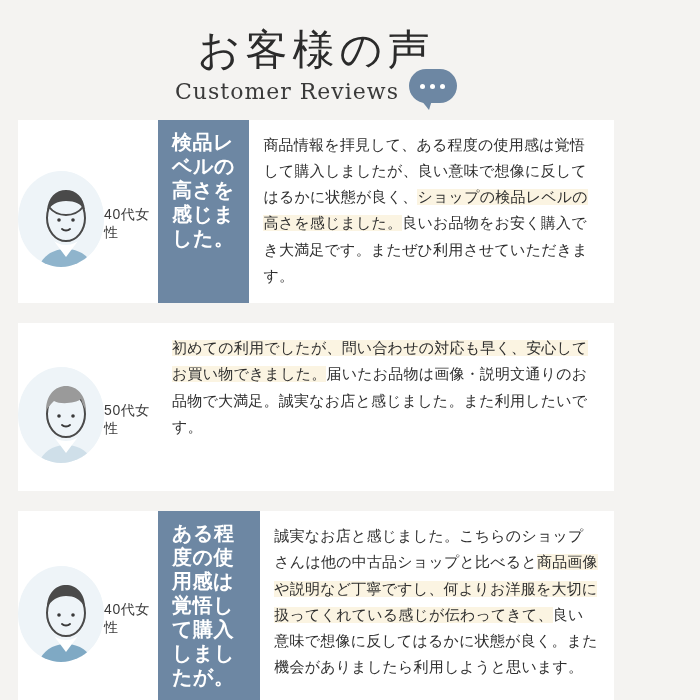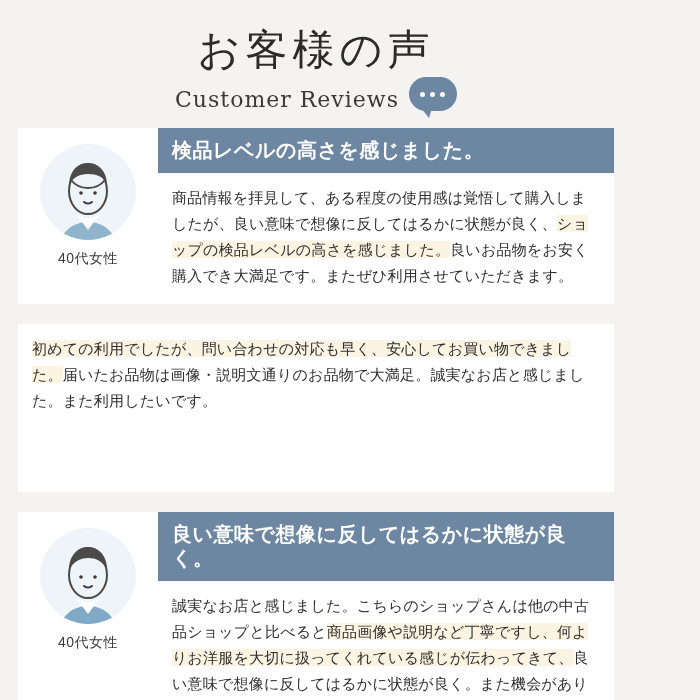--- a/index.html
+++ b/index.html
@@ -34,21 +34,21 @@
     font-size: 42px;
     letter-spacing: 5px;
     color: #2b2b2b;
     line-height: 1.25;
     font-weight: 400;
   }
   .header-sub-wrap {
     display: flex;
     align-items: center;
     justify-content: center;
-    margin-top: 10px;
+    margin-top: 2px;
     gap: 10px;
   }
   .header-subtitle {
     font-family: "DejaVu Serif", "Liberation Serif", serif;
     font-size: 22px;
     letter-spacing: 1px;
     color: #3a3a3a;
     font-weight: 400;
   }
   .bubble {
@@ -93,21 +93,21 @@
     display: flex;
     background: #ffffff;
     min-height: 168px;
     box-shadow: 0 0 0 0 rgba(0,0,0,0);
   }
   .card-left {
     width: 140px;
     flex: 0 0 140px;
     background: #ffffff;
     display: flex;
-    flex-direction: column;
+    flex-direction: row;
     align-items: center;
     justify-content: flex-start;
     padding-top: 16px;
   }
   .avatar {
     width: 96px;
     height: 96px;
     border-radius: 50%;
     background: #eef4f8;
     overflow: hidden;
@@ -117,37 +117,38 @@
   .avatar svg { display: block; }
   .avatar-label {
     margin-top: 10px;
     font-size: 14px;
     color: #3b3b3b;
     letter-spacing: 0.5px;
   }
   .card-right {
     flex: 1 1 auto;
     display: flex;
-    flex-direction: column;
+    flex-direction: row;
   }
   .card-heading {
     background: #6d87a3;
     color: #ffffff;
     font-size: 20px;
     font-weight: bold;
     letter-spacing: 0.5px;
     padding: 10px 14px 11px 14px;
     line-height: 1.2;
   }
   .card-body {
     padding: 12px 16px 14px 14px;
     font-size: 15px;
     line-height: 1.75;
     color: #2f2f2f;
     letter-spacing: 0.2px;
+    font-family: Liberation Serif, serif;
   }
   .hl {
     background: #fbf4e2;
   }
 </style>
 </head>
 <body>
 
 <div class="page">
 
@@ -184,20 +185,35 @@
       </div>
       <div class="card-right">
         <div class="card-heading">検品レベルの高さを感じました。</div>
         <div class="card-body">
           <span>商品情報を拝見して、ある程度の使用感は覚悟して購入しましたが、良い意味で想像に反してはるかに状態が良く、</span><span class="hl">ショップの検品レベルの高さを感じました。</span><span>良いお品物をお安く購入でき大満足です。またぜひ利用させていただきます。</span>
         </div>
       </div>
     </div>
 
     <div class="review-card">
+      <div class="card-left">
+        <div class="avatar">
+          <svg width="96" height="96" viewBox="0 0 96 96">
+            <circle cx="48" cy="48" r="48" fill="#eef4f8"></circle>
+            <path d="M48 78c14 0 24 8 27 18H21c3-10 13-18 27-18z" fill="#cfdfe9"></path>
+            <path d="M48 74c-7 0-12-4-12-4l12 16 12-16s-5 4-12 4z" fill="#ffffff"></path>
+            <ellipse cx="48" cy="47" rx="19" ry="23" fill="none" stroke="#4a4a4a" stroke-width="2"></ellipse>
+            <path d="M28 44c0-16 9-25 20-25s20 9 20 25c-2-4-4-8-5-12-5 4-20 6-27 2-3 3-6 6-8 10z" fill="#9a9a9a"></path>
+            <circle cx="41" cy="49" r="1.8" fill="#3a3a3a"></circle>
+            <circle cx="55" cy="49" r="1.8" fill="#3a3a3a"></circle>
+            <path d="M44 58c2 2 6 2 8 0" fill="none" stroke="#3a3a3a" stroke-width="1.8" stroke-linecap="round"></path>
+          </svg>
+        </div>
+        <div class="avatar-label">50代女性</div>
+      </div>
       <div class="card-right">
         <div class="card-body">
           <span class="hl">初めての利用でしたが、問い合わせの対応も早く、安心してお買い物できました。</span><span>届いたお品物は画像・説明文通りのお品物で大満足。誠実なお店と感じました。また利用したいです。</span>
         </div>
       </div>
     </div>
 
     <div class="review-card">
       <div class="card-left">
         <div class="avatar">
@@ -208,21 +224,21 @@
             <ellipse cx="48" cy="47" rx="19" ry="23" fill="none" stroke="#4a4a4a" stroke-width="2"></ellipse>
             <path d="M29 42c0-15 9-23 19-23s19 8 19 22c-5-8-11-11-19-11s-15 4-19 12z" fill="#4a4a4a"></path>
             <circle cx="41" cy="49" r="1.8" fill="#3a3a3a"></circle>
             <circle cx="55" cy="49" r="1.8" fill="#3a3a3a"></circle>
             <path d="M44 58c2 2 6 2 8 0" fill="none" stroke="#3a3a3a" stroke-width="1.8" stroke-linecap="round"></path>
           </svg>
         </div>
         <div class="avatar-label">40代女性</div>
       </div>
       <div class="card-right">
-        <div class="card-heading">良い意味で想像に反してはるかに状態が良く。</div>
+        <div class="card-heading">ある程度の使用感は覚悟して購入しましたが。</div>
         <div class="card-body">
           <span>誠実なお店と感じました。こちらのショップさんは他の中古品ショップと比べると</span><span class="hl">商品画像や説明など丁寧ですし、何よりお洋服を大切に扱ってくれている感じが伝わってきて、</span><span>良い意味で想像に反してはるかに状態が良く。また機会がありましたら利用しようと思います。</span>
         </div>
       </div>
     </div>
 
   </div>
 </div>
 
 </body></html>

